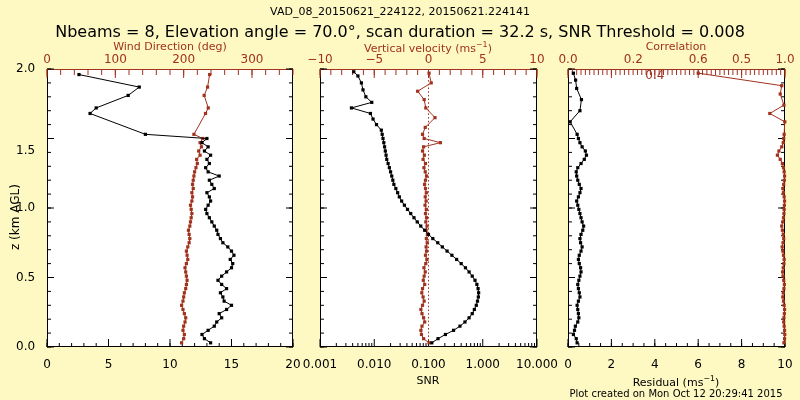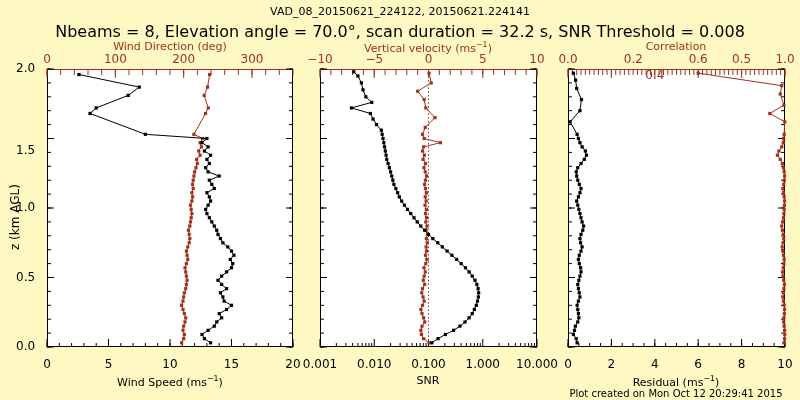--- a/index.html
+++ b/index.html
@@ -29,21 +29,20 @@
 </style>
 </head>
 <body>
 
 <div id="root">
 
   <div class="txt title ctr" style="left:400px;top:5px;">VAD_08_20150621_224122, 20150621.224141</div>
   <div class="txt subtitle ctr" style="left:400px;top:22px;">Nbeams = 8, Elevation angle = 70.0°, scan duration = 32.2 s, SNR Threshold = 0.008</div>
 
   <div class="txt axlabel red ctr" style="left:170px;top:40px;">Wind Direction (deg)</div>
-  <div class="txt axlabel ctr" style="left:170px;top:374px;">Wind Speed (ms<sup>−1</sup>)</div>
   <div class="ylabel" style="left:8px;top:250px;">z (km AGL)</div>
 
   <div class="panel" id="p1" style="left:47px;top:69px;width:246px;height:278px;">
       <div class="redtop"></div>
     </div>
 
   <div class="txt axlabel red ctr" style="left:428px;top:40px;">Vertical velocity (ms<sup>−1</sup>)</div>
   <div class="txt axlabel ctr" style="left:428px;top:374px;">SNR</div>
 
   <div class="panel" id="p2" style="left:320px;top:69px;width:217px;height:278px;">

